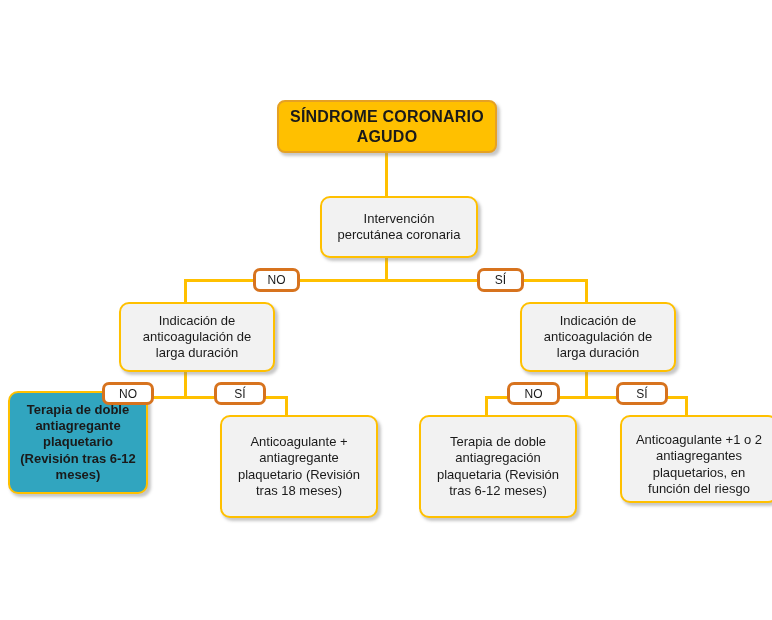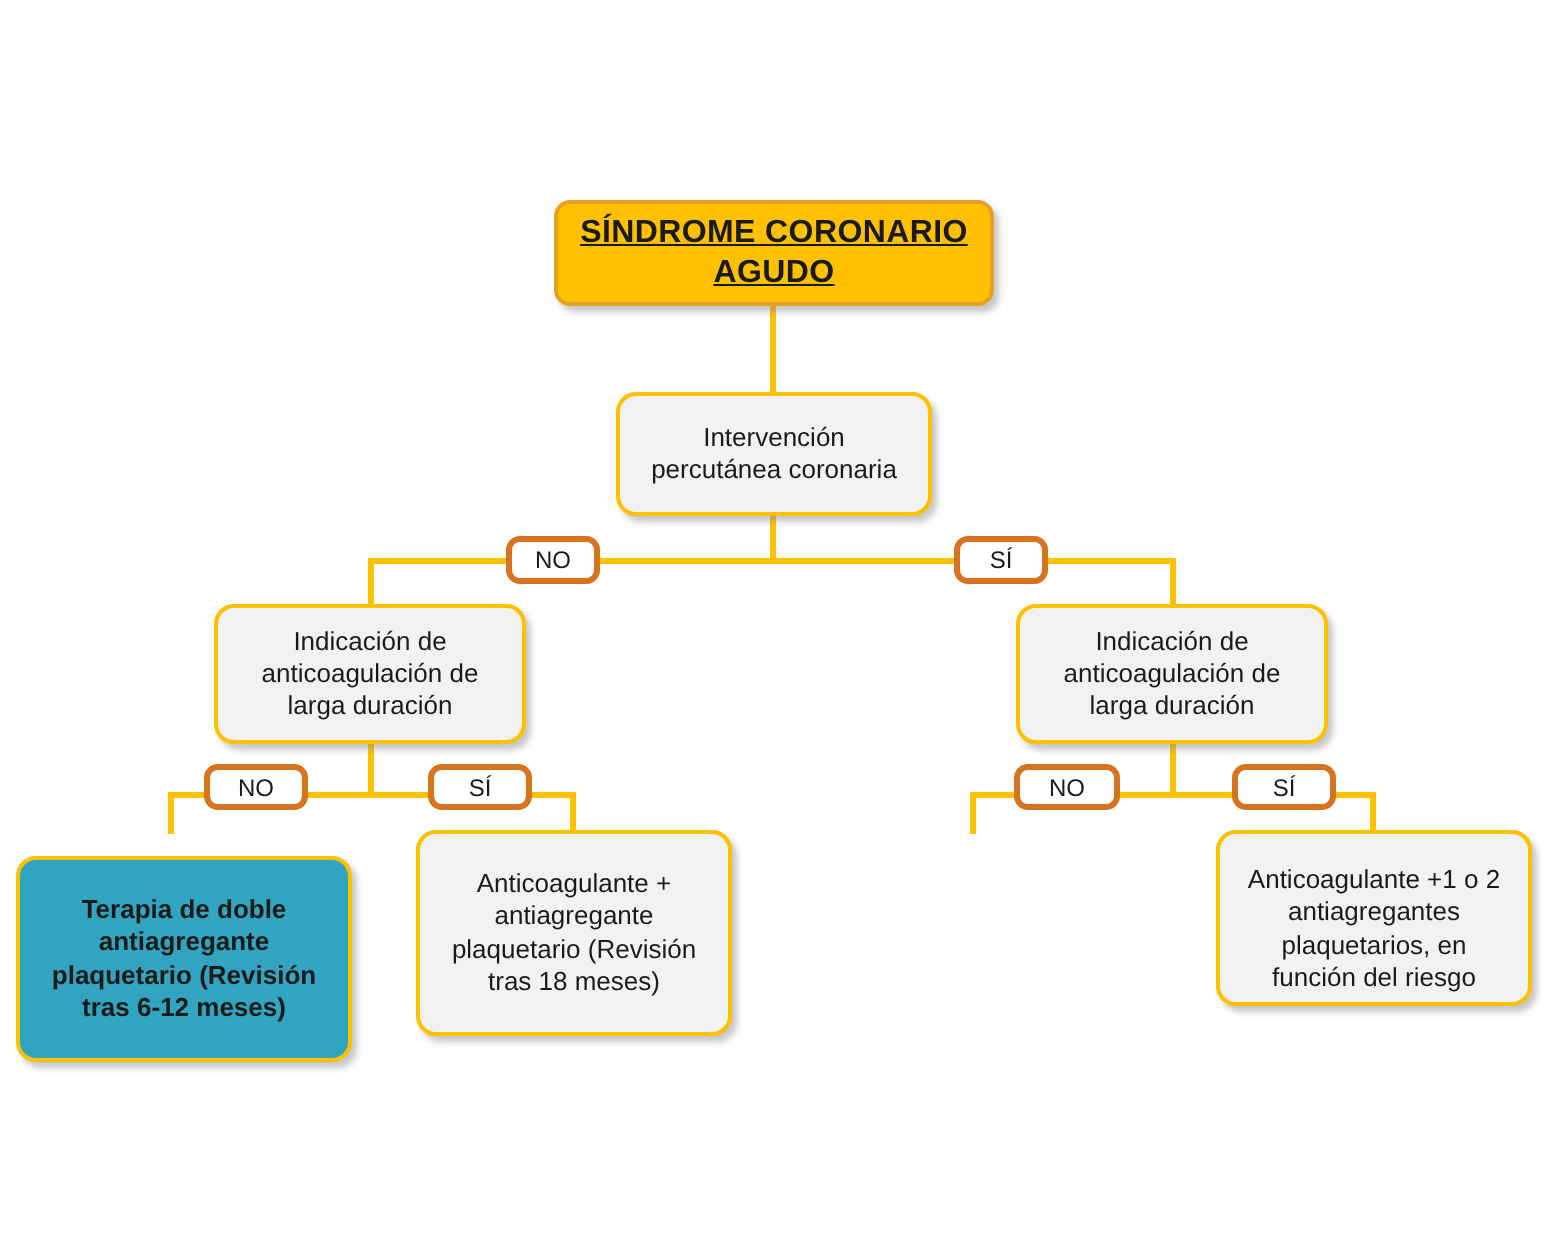--- a/index.html
+++ b/index.html
@@ -29,26 +29,26 @@
     padding: 4px 8px;
     z-index: 3;
   }
   .node.root {
     background: #FFC000;
     border: 2px solid #E5A124;
     border-radius: 8px;
     font-weight: bold;
     font-size: 16px;
     letter-spacing: .2px;
-    text-decoration: underline;
   }
   .node.gray {
     background: #F2F2F2;
     border: 2.5px solid #FFC000;
     font-size: 13px;
+    margin-left: 12px;
   }
   .node.teal {
     background: #31A5BF;
     border: 2.5px solid #FFC000;
     font-size: 13px;
     font-weight: bold;
   }
   .branch-label {
     position: absolute;
     box-sizing: border-box;
@@ -98,28 +98,31 @@
   </div>
 
   <div class="node gray" style="left:107px; top:302px; width:156px; height:70px;">
     <span>Indicación de anticoagulación de larga duración</span>
   </div>
 
   <div class="node gray" style="left:508px; top:302px; width:156px; height:70px;">
     <span>Indicación de anticoagulación de larga duración</span>
   </div>
 
-  <div class="node teal" style="left:8px; top:428px; width:168px; height:103px;">
+  <div class="node teal" style="left:8px; top:391px; width:140px; height:103px;">
     <span>Terapia de doble antiagregante plaquetario (Revisión tras 6-12 meses)</span>
   </div>
 
   <div class="node gray" style="left:208px; top:415px; width:158px; height:103px;">
     <span>Anticoagulante + antiagregante plaquetario (Revisión tras 18 meses)</span>
   </div>
 
+  <div class="node gray" style="left:407px; top:415px; width:158px; height:103px;">
+    <span>Terapia de doble antiagregación plaquetaria (Revisión tras 6-12 meses)</span>
+  </div>
 
   <div class="node gray" style="left:608px; top:415px; width:158px; height:88px;align-items:flex-end;">
     <span>Anticoagulante +1 o 2 antiagregantes plaquetarios, en función del riesgo</span>
   </div>
 
   <div class="branch-label" style="left:253px; top:268px; width:47px; height:24px;">
     <span>NO</span>
   </div>
   <div class="branch-label" style="left:477px; top:268px; width:47px; height:24px;">
     <span>SÍ</span>

